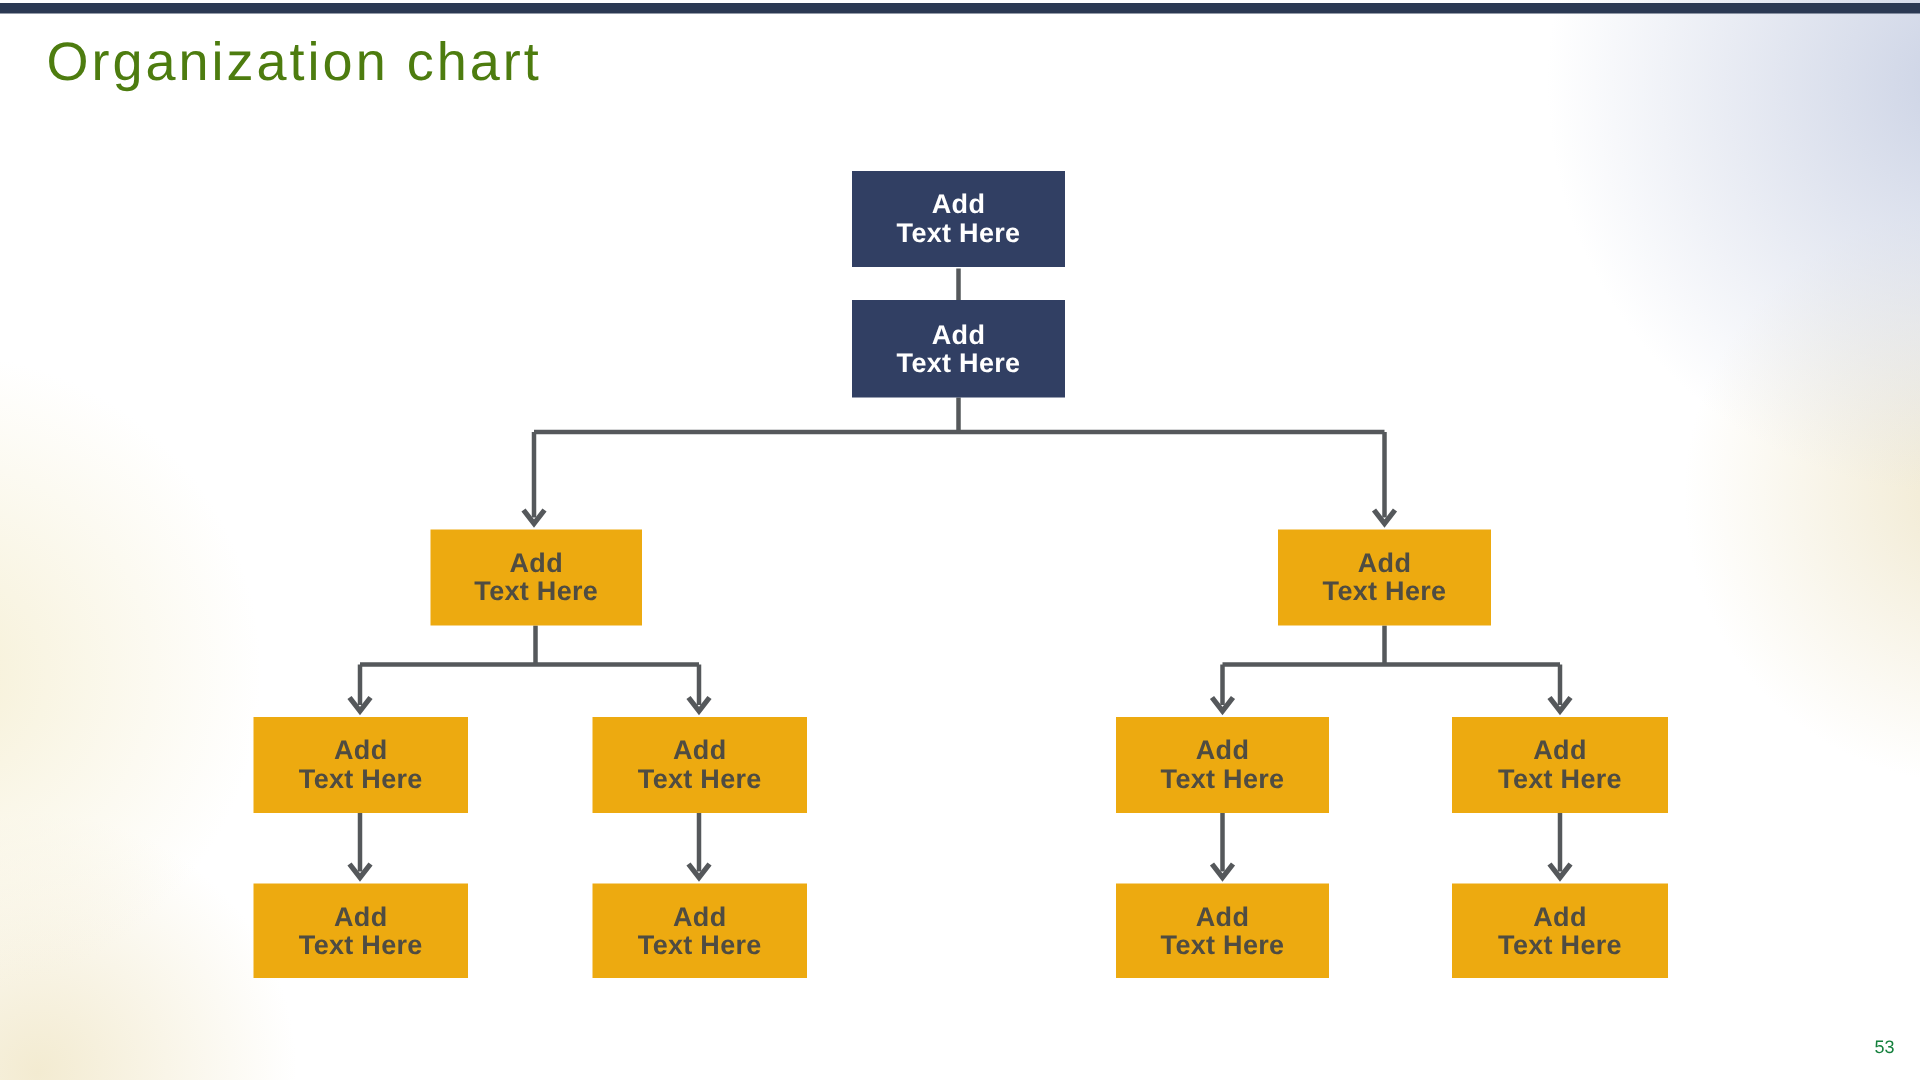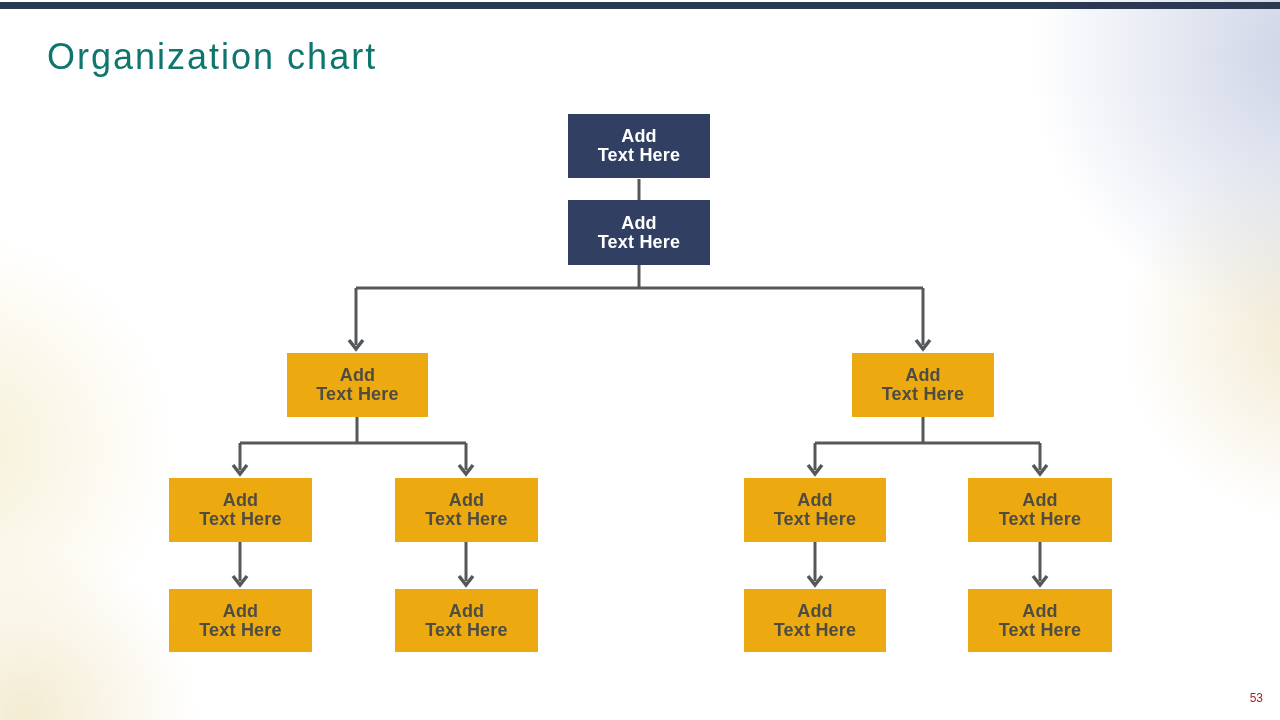--- a/index.html
+++ b/index.html
@@ -17,23 +17,23 @@
       radial-gradient(circle 380px at 1305px 55px,  rgba(204,211,229,1) 0%,   rgba(204,211,229,0) 72%),
       radial-gradient(circle 260px at 1315px 330px, rgba(238,229,200,0.85) 0%, rgba(238,229,200,0) 74%),
       radial-gradient(circle 290px at -40px 450px,  rgba(246,240,214,1) 0%,   rgba(246,240,214,0) 74%),
       radial-gradient(circle 240px at 25px 715px,   rgba(243,235,209,1) 0%,   rgba(243,235,209,0) 72%);
   }
   .top-bar{
     position:absolute;left:0;top:2px;width:1280px;height:7px;
     background:#2b3953;
   }
   .title{
-    position:absolute;left:31px;top:20px;margin:16px;
+    position:absolute;left:31px;top:20px;margin:0;
     font-size:36px;font-weight:400;letter-spacing:2px;
-    color:#0f766e;
+    color:#4d7c0f;
   }
   .connectors{position:absolute;left:0;top:0;}
   .connectors path,.connectors polyline{
     stroke:#55585b;fill:none;
   }
   .connectors .shaft{stroke-width:3px;}
   .connectors .head{stroke-width:3.5px;stroke-linejoin:miter;}
   .node{
     position:absolute;
     display:flex;flex-direction:column;align-items:center;justify-content:center;
@@ -49,21 +49,21 @@
   .n4 {left:169px;top:478px;width:143px;height:64px;}
   .n5 {left:395px;top:478px;width:143px;height:64px;}
   .n6 {left:744px;top:478px;width:142px;height:64px;}
   .n7 {left:968px;top:478px;width:144px;height:64px;}
   .n8 {left:169px;top:589px;width:143px;height:63px;}
   .n9 {left:395px;top:589px;width:143px;height:63px;}
   .n10{left:744px;top:589px;width:142px;height:63px;}
   .n11{left:968px;top:589px;width:144px;height:63px;}
   .page-number{
     position:absolute;right:17px;top:691px;
-    font-size:12px;color:#b91c1c;
+    font-size:12px;color:#15803d;
   }
 </style>
 </head>
 <body>
 
 <div class="slide">
 
   <div class="bg-blobs"></div>
 
   <div class="top-bar"></div>

